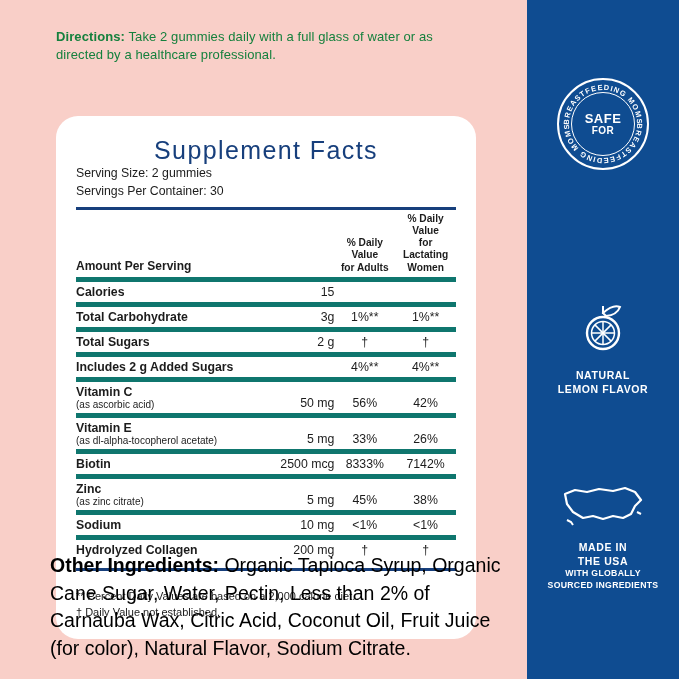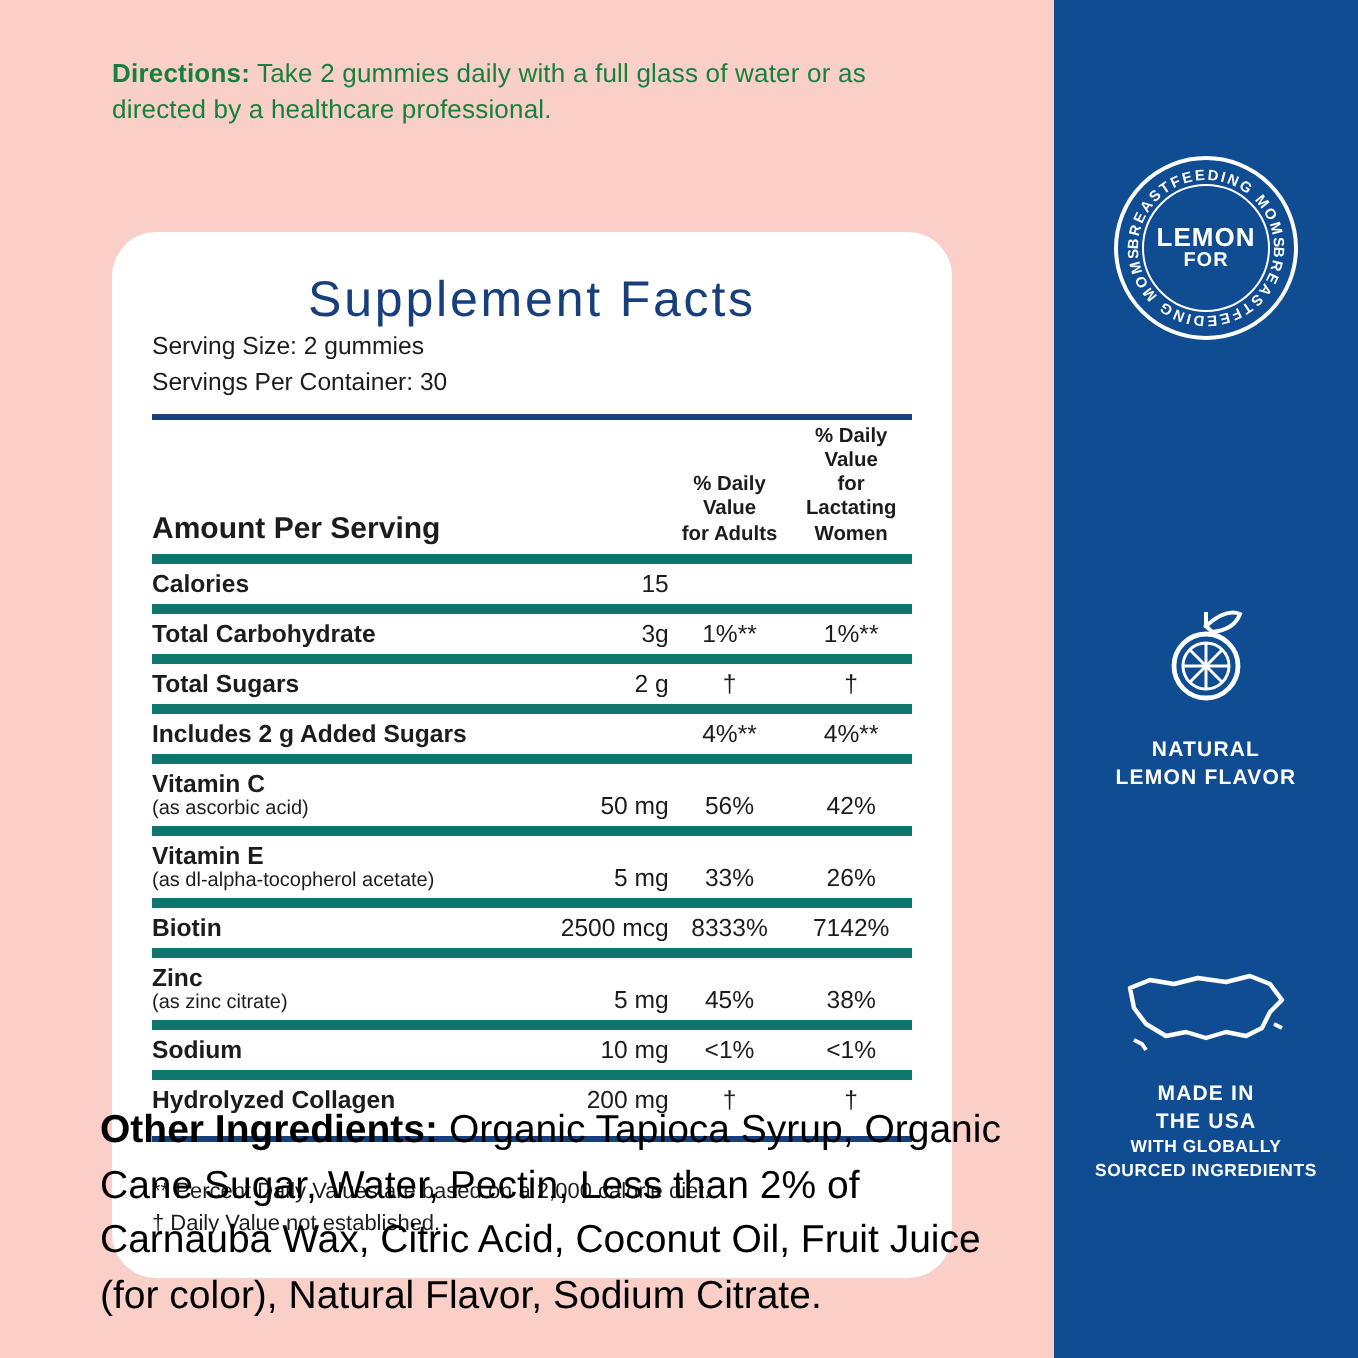--- a/index.html
+++ b/index.html
@@ -153,21 +153,21 @@
   }
   table.facts td, table.facts th {
     padding: 3px 0;
     vertical-align: bottom;
   }
   .thick-top { border-top: 3px solid #173f7c; }
   .thin-top { border-top: 5px solid #0f766e; }
 
   .hdr th {
     font-weight: bold;
-    font-size: 15px;
+    font-size: 12px;
     text-align: left;
     color: #1c1c1c;
     line-height: 1.2;
     padding-top: 6px;
     padding-bottom: 6px;
   }
   .hdr th.c { text-align: center; font-size: 10.2px; margin-top: 44px; }
   .col-name { width: 49%; }
   .col-amt { width: 19%; text-align: right; padding-right: 12px !important; }
   .col-dv1 { width: 16%; text-align: center; }
@@ -312,21 +312,21 @@
       <div class="seal">
         <svg class="seal-ring-text" viewBox="0 0 88 88">
           <defs>
             <path id="circTop" d="M 10,44 A 34,34 0 1 1 78,44" fill="none"></path>
             <path id="circBot" d="M 78,44 A 34,34 0 1 1 10,44" fill="none"></path>
           </defs>
           <text><textPath href="#circTop" startOffset="50%" text-anchor="middle">· BREASTFEEDING MOMS ·</textPath></text>
           <text><textPath href="#circBot" startOffset="50%" text-anchor="middle">· BREASTFEEDING MOMS ·</textPath></text>
         </svg>
         <div class="seal-inner">
-          <div class="l2">LEMON</div>
+          <div class="l2">SAFE</div>
           <div class="l1">FOR</div>
         </div>
       </div>
     </div>
 
     <div class="badge badge-lemon">
       <div class="lemon-icon">
         <svg width="60" height="56" viewBox="0 0 60 56">
           <path d="M30 6 L30 14" stroke="#ffffff" stroke-width="2" fill="none"></path>
           <path d="M30 13 q10 -9 17 -6 q-3 8 -14 9 z" fill="none" stroke="#ffffff" stroke-width="2"></path>

